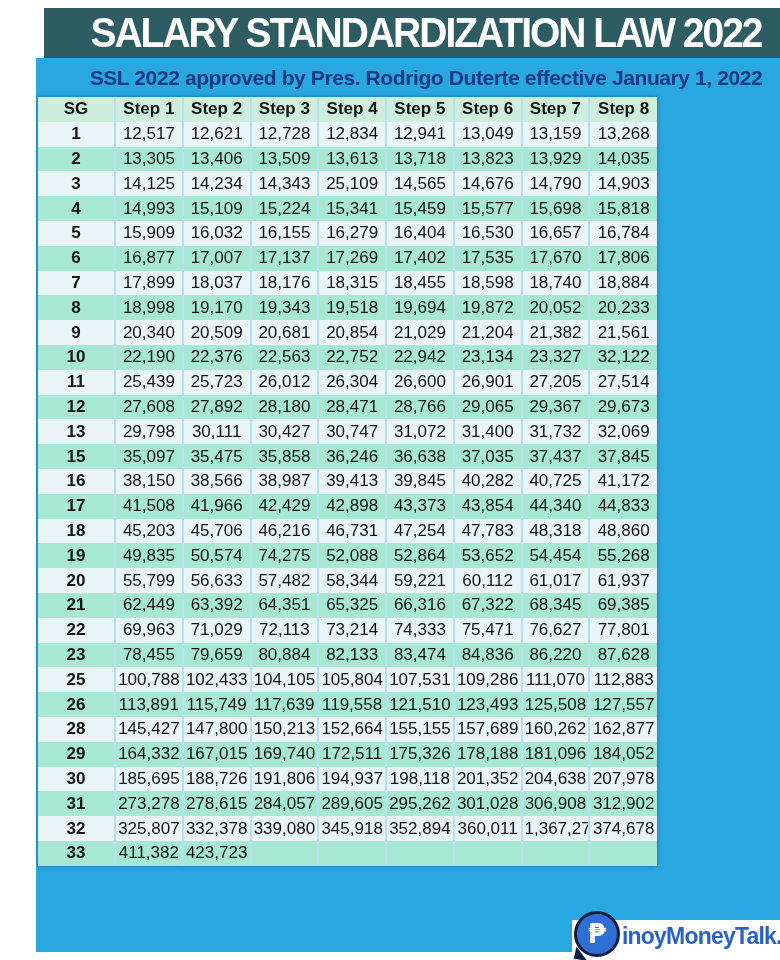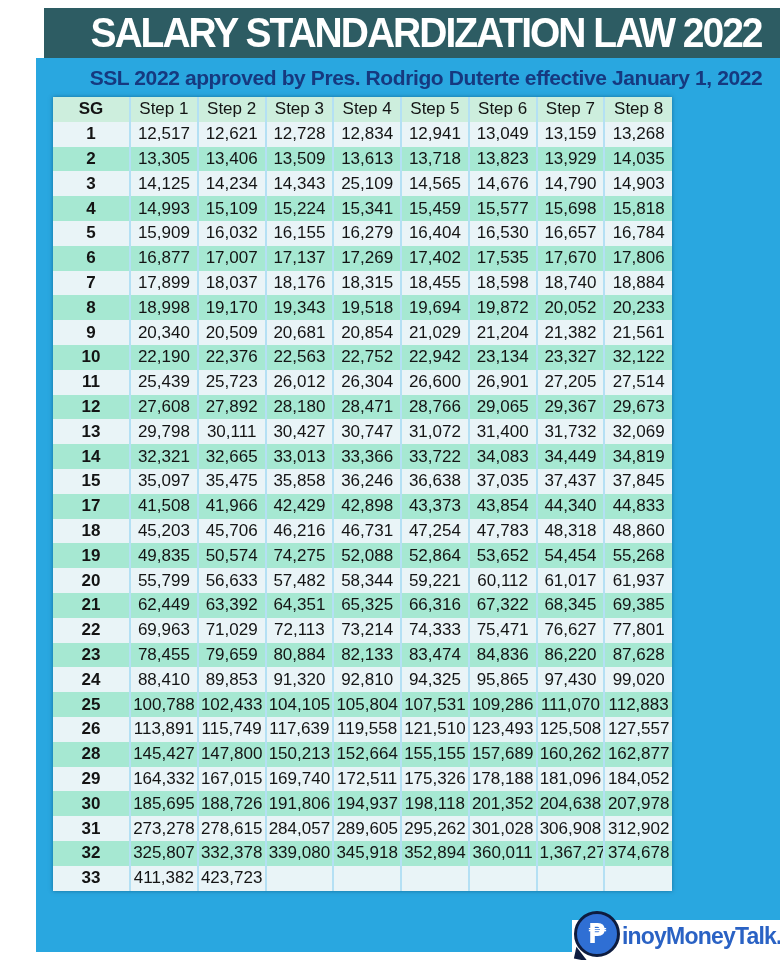--- a/index.html
+++ b/index.html
@@ -37,42 +37,42 @@
     display:flex; align-items:center; justify-content:center;
     color:#16397f;
     font-weight:bold;
     font-size:21px;
     letter-spacing:-0.4px;
     white-space:nowrap;
   }
 
   
   table.salary {
-    position:absolute; top:39px; left:17px;
+    position:absolute; top:39px; left:2px;
     width:619px;
     border-collapse:collapse;
     table-layout:fixed;
     box-shadow:0 0 4px rgba(0,55,85,0.5);
     padding-left:30px;
   }
   table.salary th, table.salary td {
     height:24.8px;
     padding:0 2px;
     text-align:center;
     font-size:17px;
     color:#141414;
     overflow:hidden;
     white-space:nowrap;
   }
   table.salary th:first-child, table.salary td:first-child { width:72px; }
   table.salary th + th, table.salary td + td {
     border-left:2px solid rgba(255,255,255,0.65);
   }
   thead tr { background:#cdeedd; }
-  thead th { font-weight:normal; }
+  thead th { font-weight:bold; }
   thead th.sg-head { font-weight:bold; }
   tbody tr:nth-child(odd)  { background:#e9f4f7; }
   tbody tr:nth-child(even) { background:#a6e8d2; }
   tbody td.sg { font-weight:bold; }
 
   
   .logo {
     position:absolute; right:0; bottom:0;
     width:244px; height:32px;
     background:#ffffff;
@@ -271,42 +271,42 @@
             <td>29,798</td>
             <td>30,111</td>
             <td>30,427</td>
             <td>30,747</td>
             <td>31,072</td>
             <td>31,400</td>
             <td>31,732</td>
             <td>32,069</td>
           </tr>
           <tr>
-            <td class="sg">14</td>
-            <td>32,321</td>
-            <td>32,665</td>
-            <td>33,013</td>
-            <td>33,366</td>
-            <td>33,722</td>
-            <td>34,083</td>
-            <td>34,449</td>
-            <td>34,819</td>
-          </tr>
-          <tr>
             <td class="sg">15</td>
             <td>35,097</td>
             <td>35,475</td>
             <td>35,858</td>
             <td>36,246</td>
             <td>36,638</td>
             <td>37,035</td>
             <td>37,437</td>
             <td>37,845</td>
           </tr>
           <tr>
+            <td class="sg">16</td>
+            <td>38,150</td>
+            <td>38,566</td>
+            <td>38,987</td>
+            <td>39,413</td>
+            <td>39,845</td>
+            <td>40,282</td>
+            <td>40,725</td>
+            <td>41,172</td>
+          </tr>
+          <tr>
             <td class="sg">17</td>
             <td>41,508</td>
             <td>41,966</td>
             <td>42,429</td>
             <td>42,898</td>
             <td>43,373</td>
             <td>43,854</td>
             <td>44,340</td>
             <td>44,833</td>
           </tr>
@@ -370,31 +370,20 @@
             <td>78,455</td>
             <td>79,659</td>
             <td>80,884</td>
             <td>82,133</td>
             <td>83,474</td>
             <td>84,836</td>
             <td>86,220</td>
             <td>87,628</td>
           </tr>
           <tr>
-            <td class="sg">24</td>
-            <td>88,410</td>
-            <td>89,853</td>
-            <td>91,320</td>
-            <td>92,810</td>
-            <td>94,325</td>
-            <td>95,865</td>
-            <td>97,430</td>
-            <td>99,020</td>
-          </tr>
-          <tr>
             <td class="sg">25</td>
             <td>100,788</td>
             <td>102,433</td>
             <td>104,105</td>
             <td>105,804</td>
             <td>107,531</td>
             <td>109,286</td>
             <td>111,070</td>
             <td>112,883</td>
           </tr>

